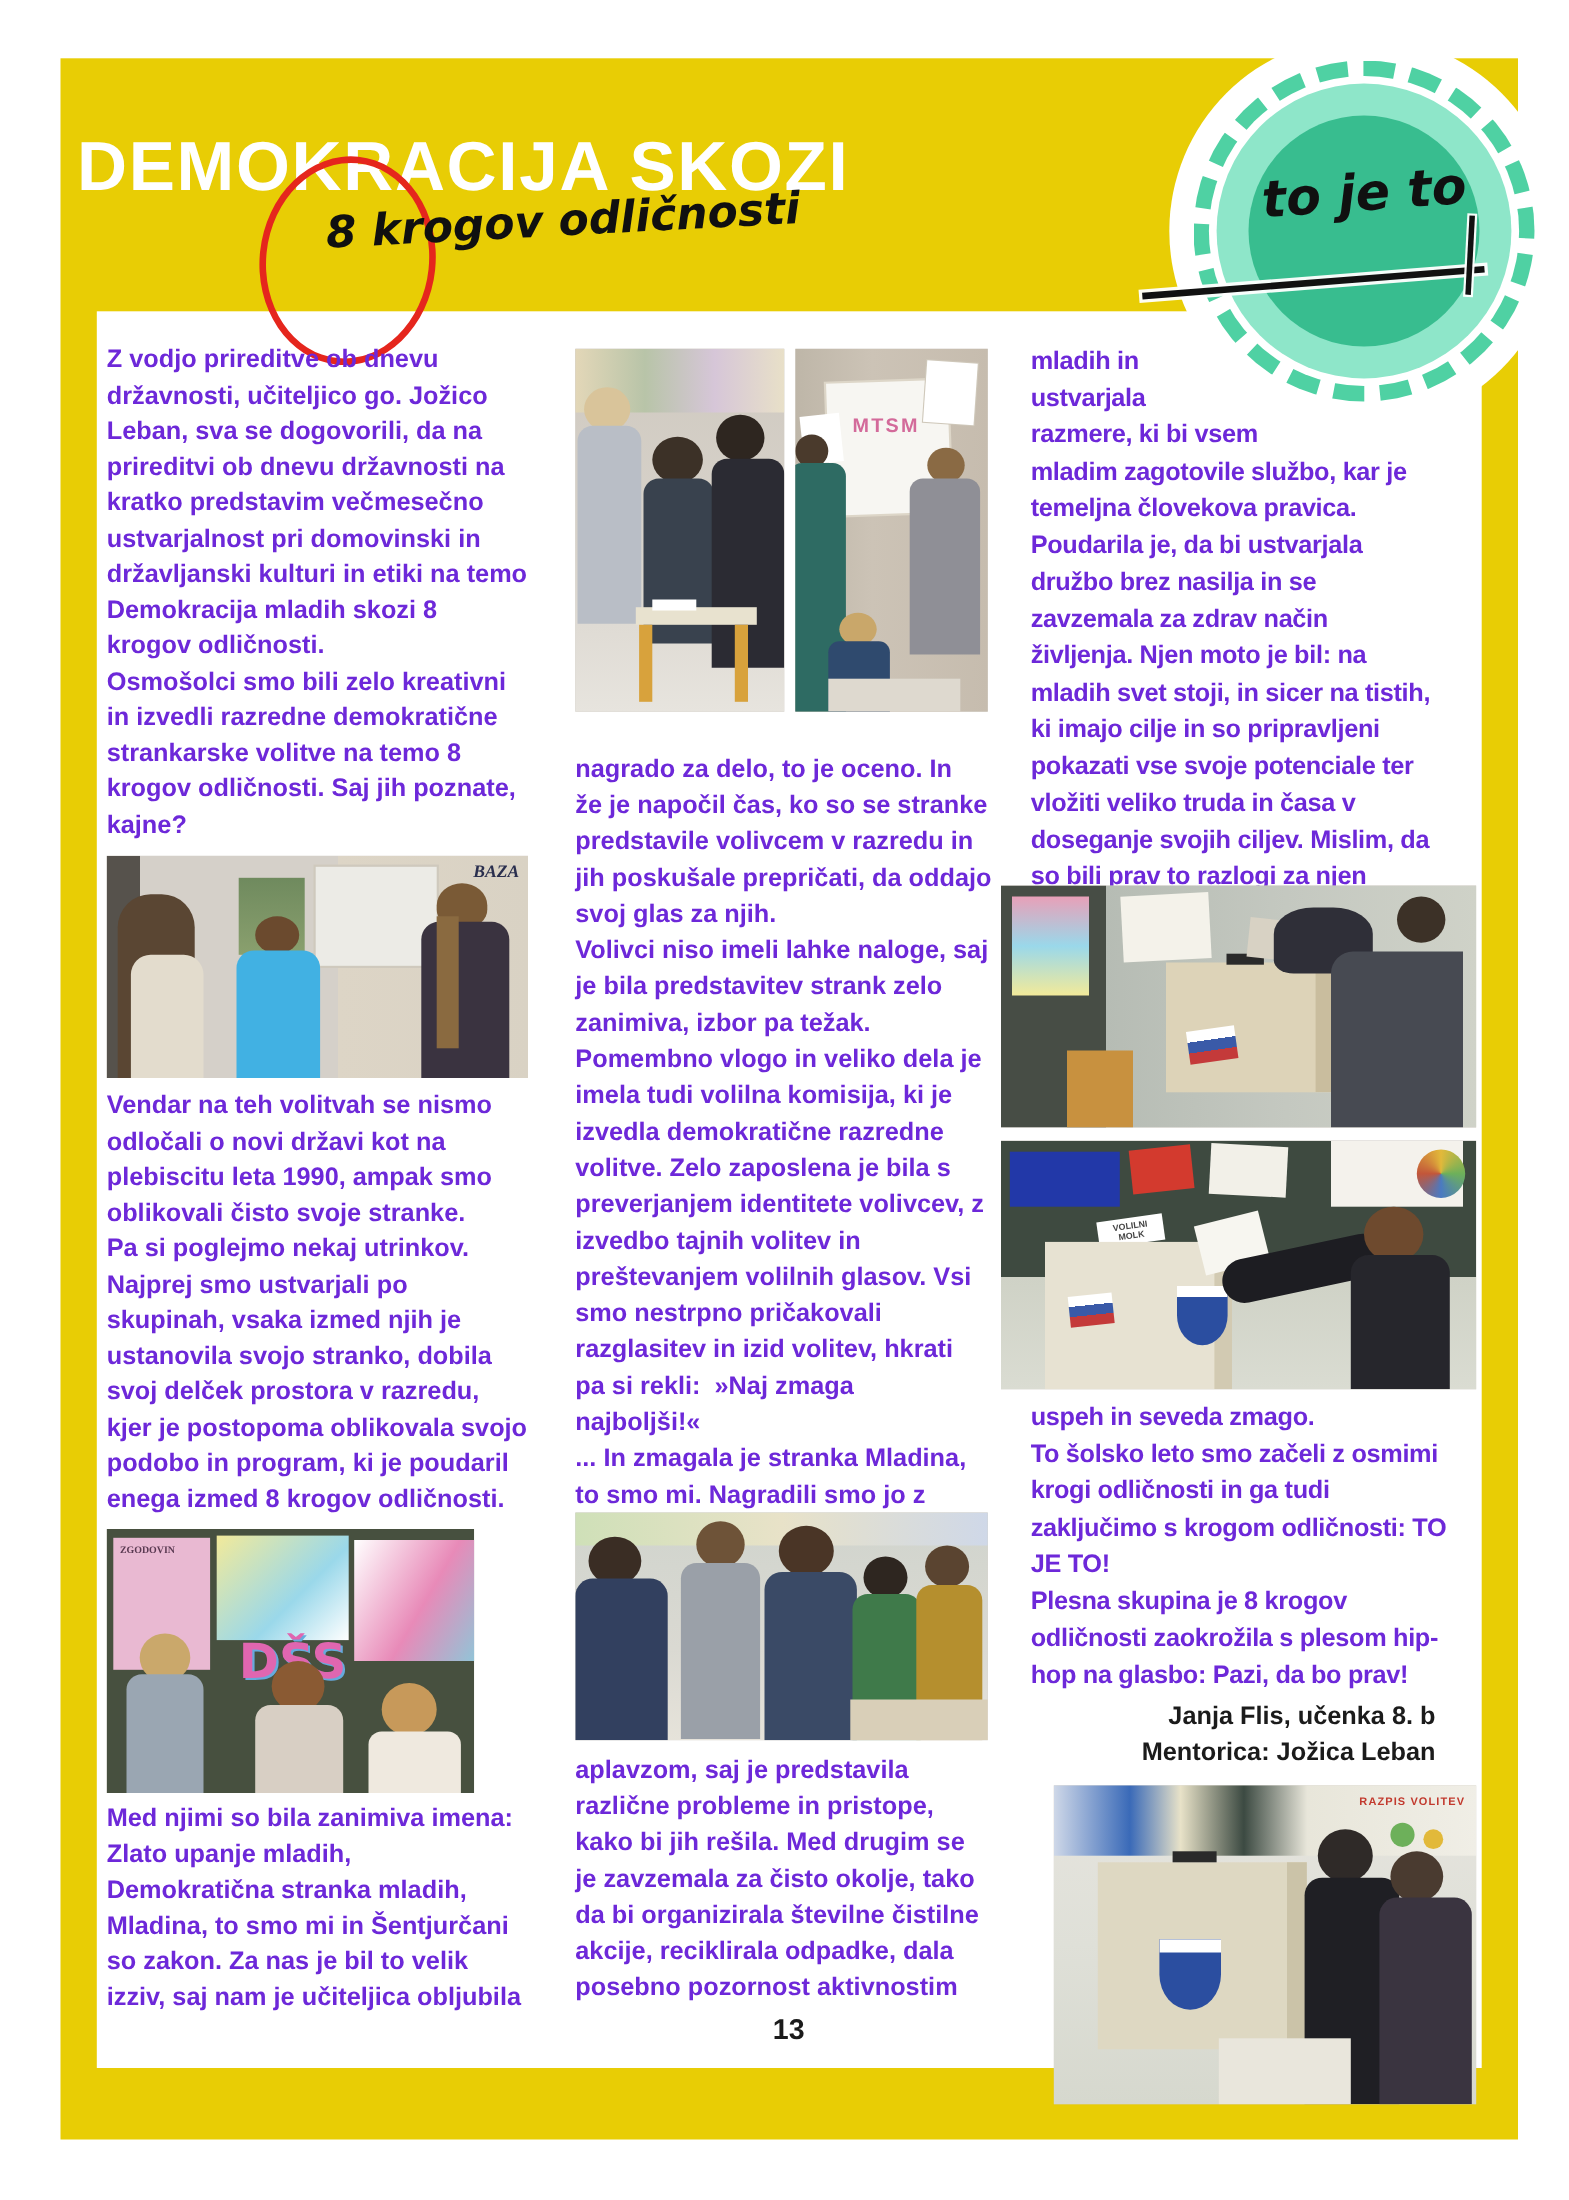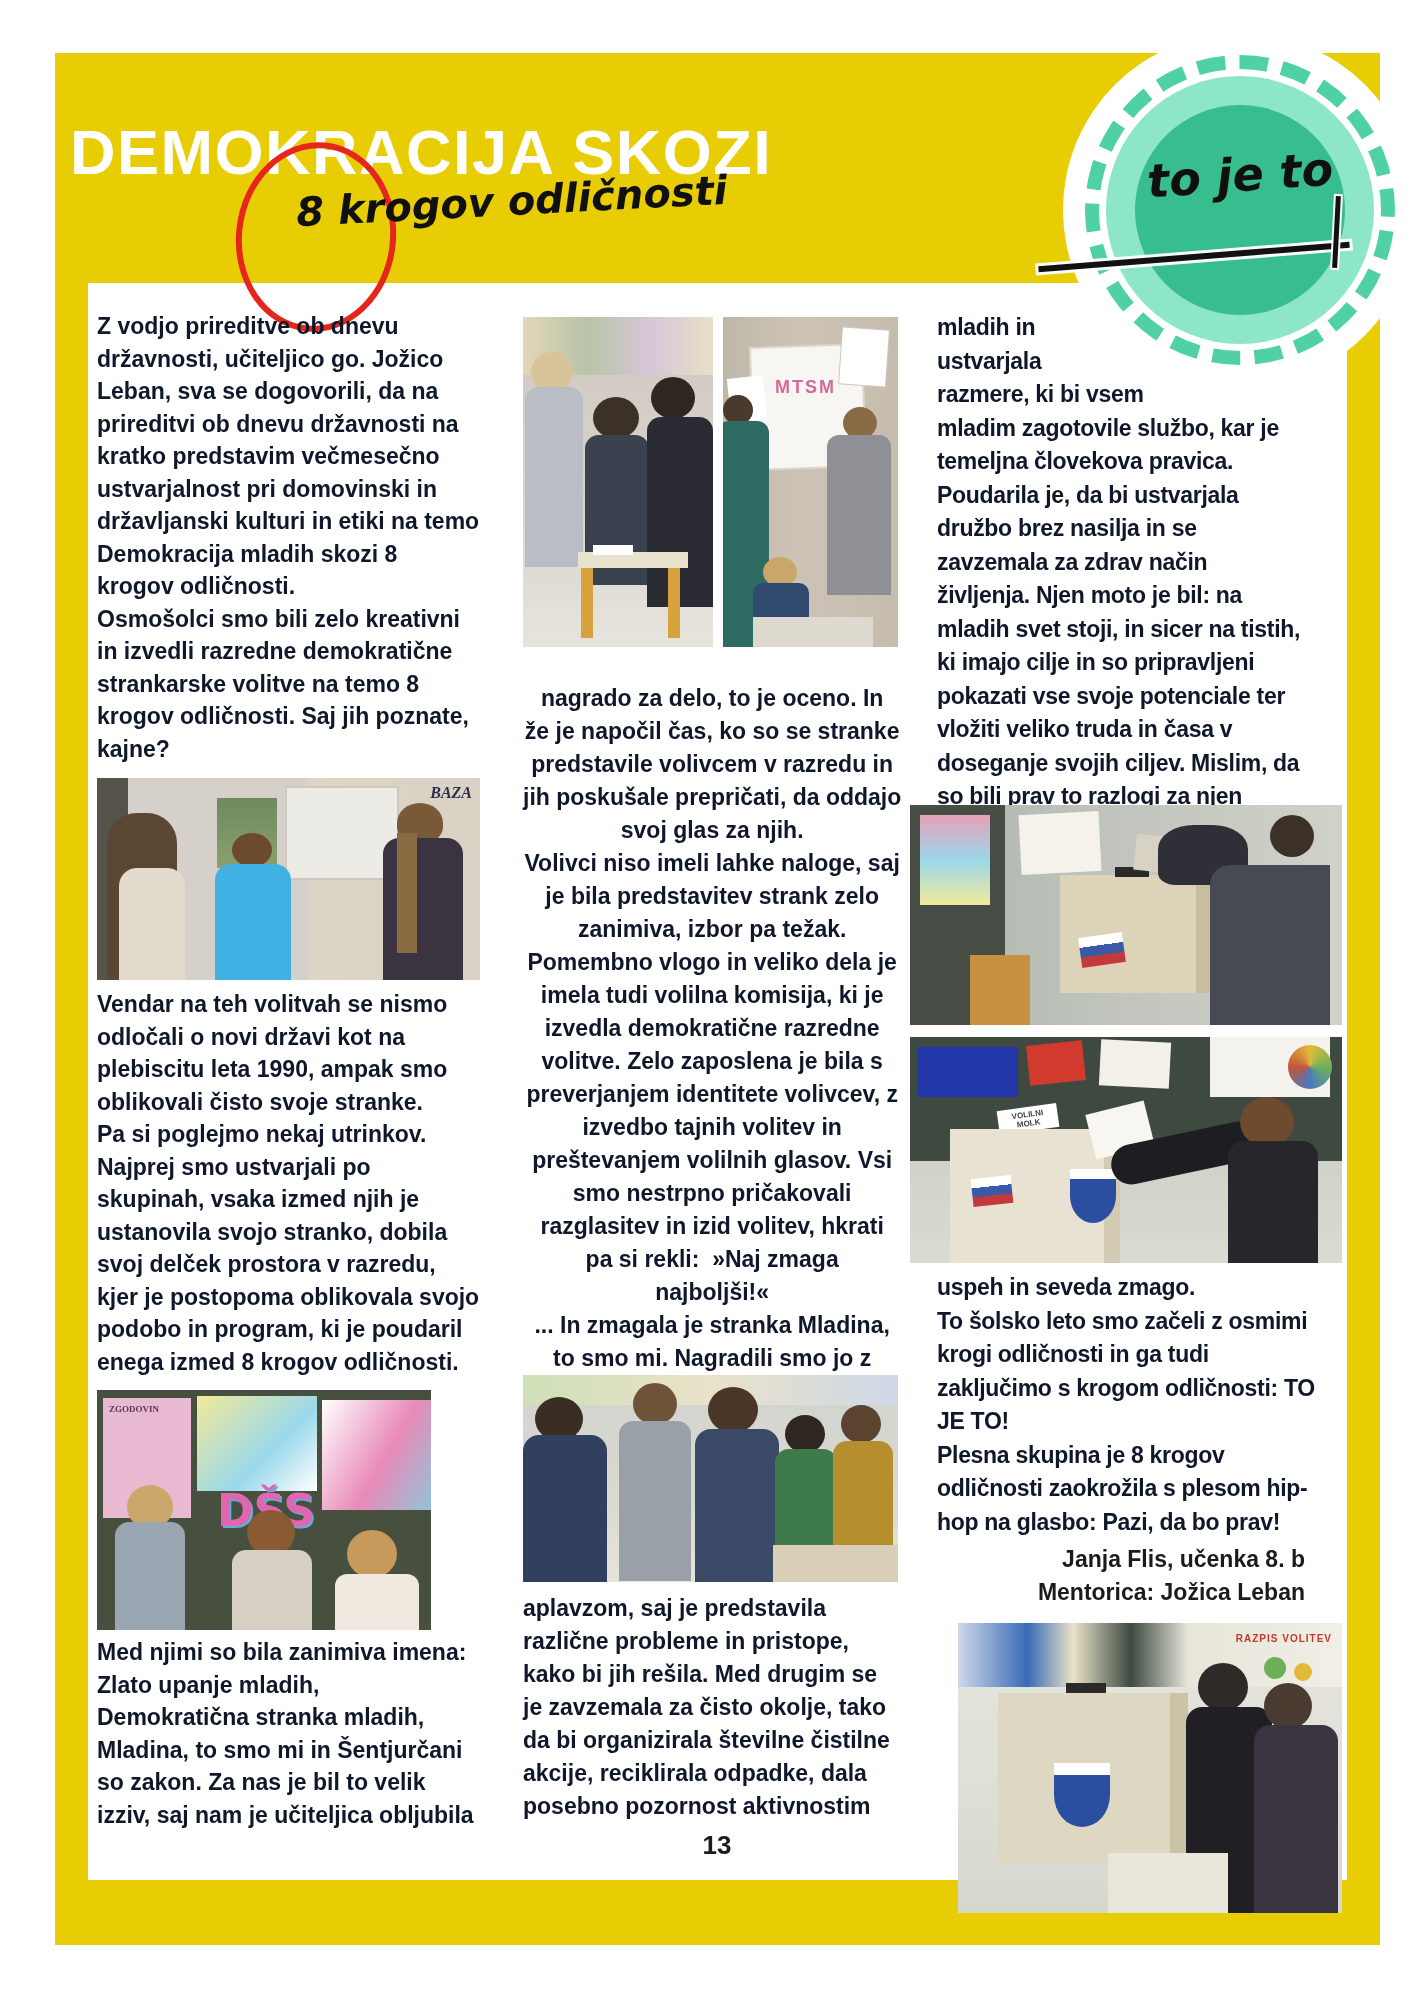--- a/index.html
+++ b/index.html
@@ -19,21 +19,21 @@
               border-radius:50%;}
   .badge-light{position:absolute;left:1106px;top:76px;width:268px;height:268px;border-radius:50%;background:#8ee6c9;}
   .badge-dark{position:absolute;left:1135px;top:105px;width:210px;height:210px;border-radius:50%;background:#38bd8f;}
   .badge-text{position:absolute;left:1135px;top:148px;width:210px;text-align:center;font-size:46px;color:#101010;
               transform:rotate(-4deg);}
   .badge-line{position:absolute;left:1038px;top:254px;width:312px;height:6px;background:#111;
               transform:rotate(-4.5deg);box-shadow:0 0 0 3px rgba(255,255,255,.95);}
   .badge-plus{position:absolute;left:1334px;top:196px;width:5px;height:72px;background:#111;
               transform:rotate(3deg);box-shadow:0 0 0 2px rgba(255,255,255,.95);}
   
-  .body-text{position:absolute;font-weight:600;font-size:23px;white-space:pre;color:#0f172a;}
+  .body-text{position:absolute;font-weight:600;font-size:23px;white-space:pre;color:#6d28d9;}
   .lh1{line-height:32.5px;}
   .lh2{line-height:33px;}
   .lh3{line-height:33.5px;letter-spacing:-0.3px;}
   .byline{position:absolute;left:935px;top:1543px;width:370px;text-align:right;font-weight:700;
           font-size:23px;line-height:33px;white-space:pre;}
   .page-number{position:absolute;left:695px;top:1830px;width:44px;text-align:center;font-weight:600;font-size:26px;}
   
   .photo{position:absolute;overflow:hidden;background:#cfcac2;}
   .ph{position:absolute;}
   .ph-label{position:absolute;font-weight:700;}
@@ -147,21 +147,21 @@
     <div class="ph" style="left:6px;top:60px;width:36px;height:44px;background:#fff;transform:rotate(-6deg);"></div>
     <div class="ph" style="left:0px;top:78px;width:30px;height:30px;background:#4a3a2c;border-radius:50%;"></div>
     <div class="ph" style="left:-6px;top:104px;width:52px;height:226px;background:#2e6b63;border-radius:12px 12px 0 0;"></div>
     <div class="ph" style="left:120px;top:90px;width:34px;height:32px;background:#8a6a44;border-radius:50%;"></div>
     <div class="ph" style="left:104px;top:118px;width:64px;height:160px;background:#8f8f96;border-radius:12px 12px 0 0;"></div>
     <div class="ph" style="left:40px;top:240px;width:34px;height:30px;background:#c9a76a;border-radius:50%;"></div>
     <div class="ph" style="left:30px;top:266px;width:56px;height:64px;background:#2f4a6e;border-radius:10px 10px 0 0;"></div>
     <div class="ph" style="left:30px;top:300px;width:120px;height:30px;background:#ded9cf;"></div>
   </div>
 
-  <div class="body-text lh2" style="left:523px;top:682px;text-align:center;">nagrado za delo, to je oceno. In
+  <div class="body-text lh2" style="left:523px;top:682px;">nagrado za delo, to je oceno. In
 že je napočil čas, ko so se stranke
 predstavile volivcem v razredu in
 jih poskušale prepričati, da oddajo
 svoj glas za njih.
 Volivci niso imeli lahke naloge, saj
 je bila predstavitev strank zelo
 zanimiva, izbor pa težak.
 Pomembno vlogo in veliko dela je
 imela tudi volilna komisija, ki je
 izvedla demokratične razredne

